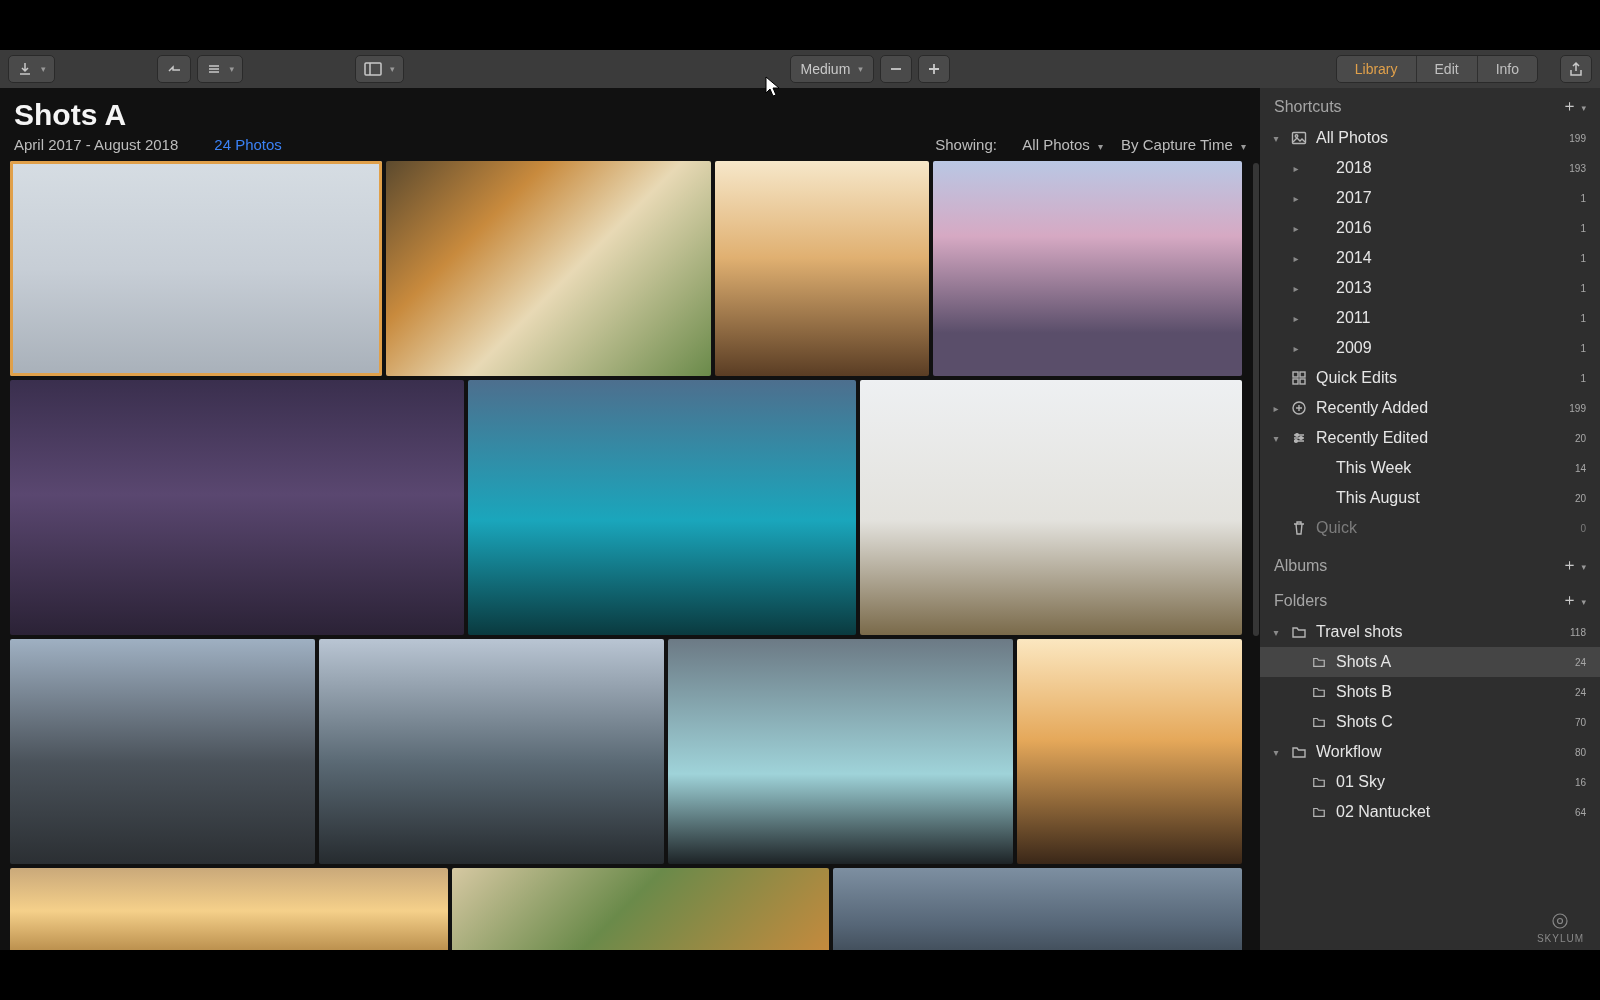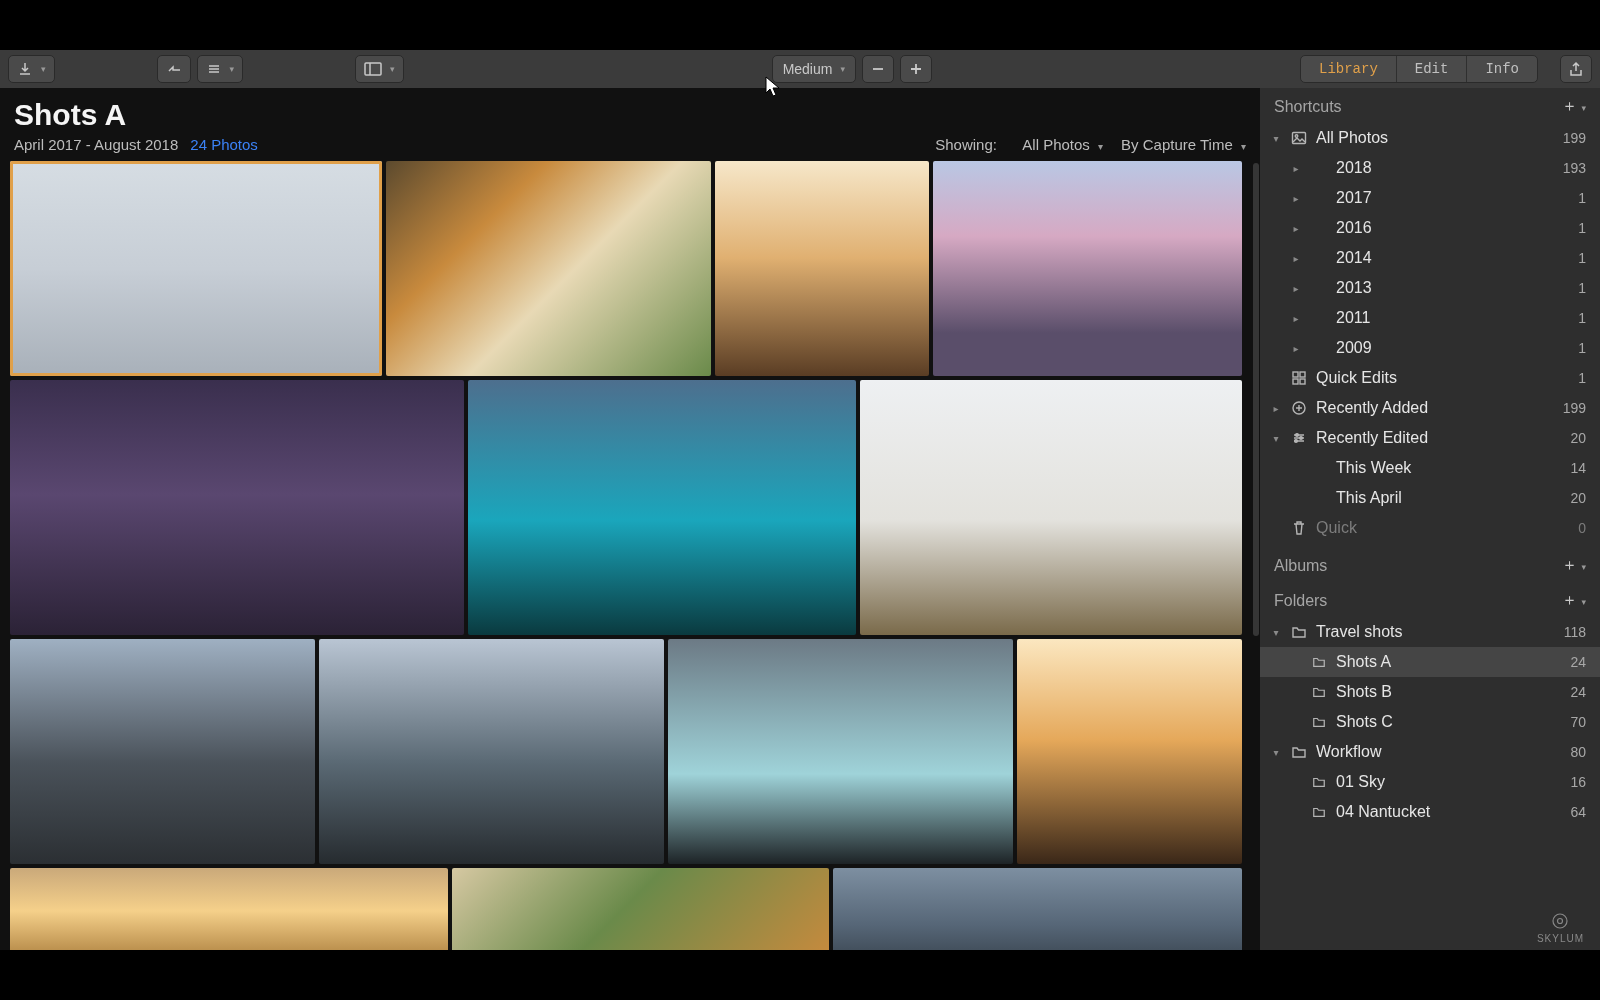--- a/index.html
+++ b/index.html
@@ -62,21 +62,20 @@
     overflow: hidden;
     height: 28px;
   }
   .tab-group .tab {
     padding: 0 18px;
     display: flex; align-items: center;
     cursor: pointer;
     color: #c0c0c0;
     border-right: 1px solid #2f2f2f;
     font-size: 14px;
-    font-family: Liberation Mono, monospace;
   }
   .tab-group .tab:last-child { border-right: none; }
   .tab.active { color: #e0a04a; }
   .chev { font-size: 9px; margin-left:4px; color:#999; }
 
   
   .body {
     flex: 1;
     display: flex;
     overflow: hidden;
@@ -95,21 +94,21 @@
     color: #e6e6e6;
   }
   .album-title {
     font-size: 30px;
     font-weight: 600;
     color: #f5f5f5;
   }
   .sub-row {
     display: flex;
     align-items: center;
-    gap: 12px;
+    gap: 36px;
     margin-top: 4px;
     font-size: 15px;
     color: #bdbdbd;
   }
   .sub-row .right {
     margin-left: auto;
     display: flex;
     gap: 18px;
     align-items: baseline;
     color: #bdbdbd;
@@ -196,21 +195,21 @@
     display: inline-flex;
     justify-content: center;
   }
   .tree li .icon {
     width: 18px;
     display: inline-flex;
     justify-content: center;
     color: #b5b5b5;
   }
   .tree li .label { flex: 1; overflow:hidden; text-overflow:ellipsis; }
-  .tree li .count { color: #a8a8a8; font-size: 14px; }
+  .tree li .count { color: #a8a8a8; font-size: 10px; }
   .tree li.indent-1 { padding-left: 30px; }
   .tree li.selected { background: #454545; }
   .tree li.dim .label, .tree li.dim .count { color: #7c7c7c; }
 
   .brand {
     position: absolute;
     right: 16px;
     bottom: 6px;
     color: #888;
     font-size: 10px;
@@ -488,21 +487,21 @@
           </li>
           <li class="indent-1">
             <span class="disclosure"></span>
             <span class="icon"></span>
             <span class="label">This Week</span>
             <span class="count">14</span>
           </li>
           <li class="indent-1">
             <span class="disclosure"></span>
             <span class="icon"></span>
-            <span class="label">This April</span>
+            <span class="label">This August</span>
             <span class="count">20</span>
           </li>
           <li class="dim">
             <span class="disclosure"></span>
             <span class="icon">
               <svg width="16" height="16" viewBox="0 0 16 16" fill="none" stroke="#b5b5b5" stroke-width="1.4">
                 <path d="M3 4h10M6 4V2h4v2M5 4l1 10h4l1-10"></path>
               </svg>
             </span>
             <span class="label">Quick</span>
@@ -580,21 +579,21 @@
             <span class="label">01 Sky</span>
             <span class="count">16</span>
           </li>
           <li class="indent-1">
             <span class="disclosure"></span>
             <span class="icon">
               <svg width="14" height="14" viewBox="0 0 16 16" fill="none" stroke="#b5b5b5" stroke-width="1.4">
                 <path d="M2 4h4l1.5 2H14v7H2z"></path>
               </svg>
             </span>
-            <span class="label">04 Nantucket</span>
+            <span class="label">02 Nantucket</span>
             <span class="count">64</span>
           </li>
         </ul>
 
     </div>
   </div>
 
   <div class="brand">
     <svg width="20" height="20" viewBox="0 0 20 20" fill="none" stroke="#888" stroke-width="1.2">
       <circle cx="10" cy="10" r="7"></circle>

